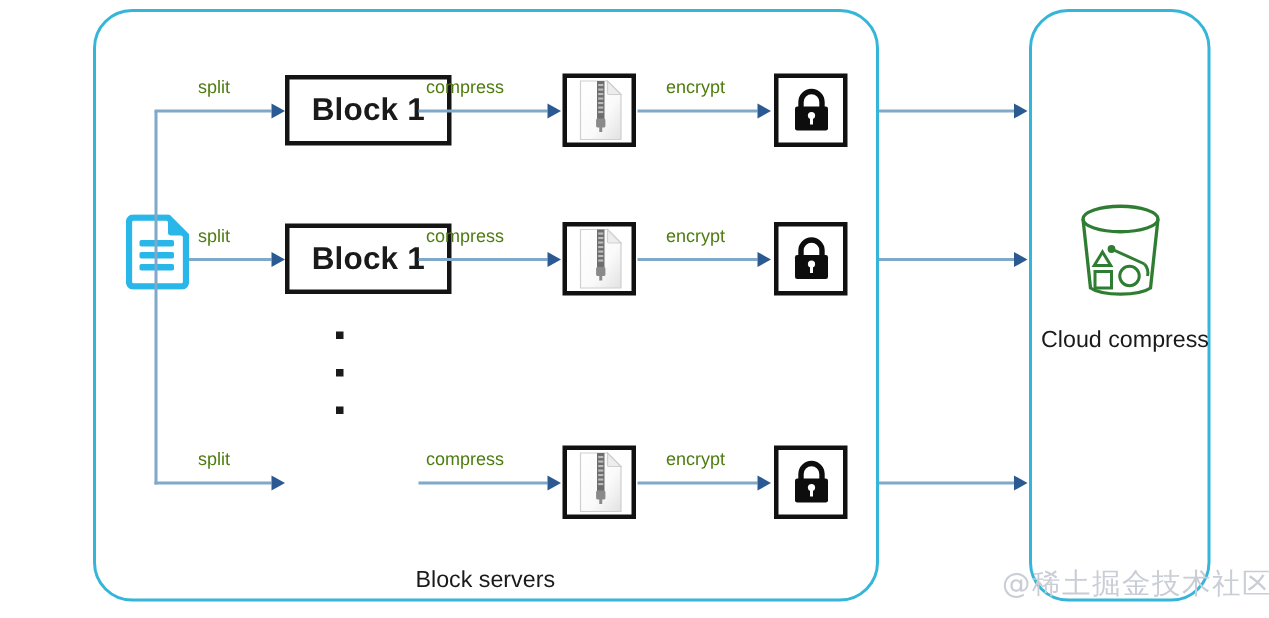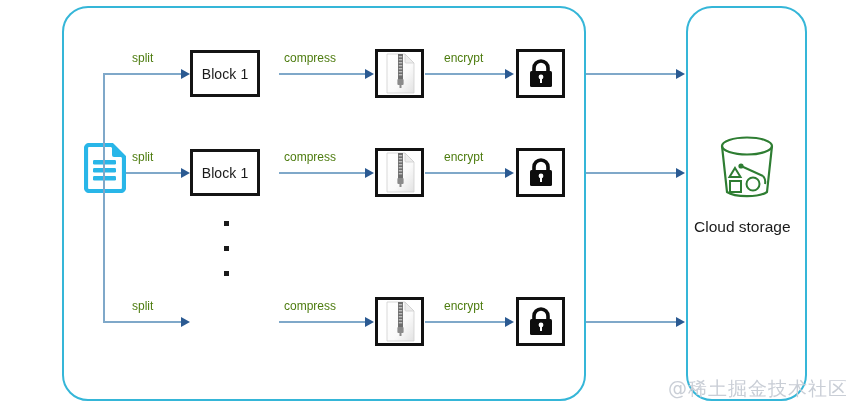--- a/index.html
+++ b/index.html
@@ -35,31 +35,32 @@
   #cloud-storage-container {
     left: 686px;
     top: 6px;
     width: 121px;
     height: 395px;
   }
 
   
   .block-box {
     position: absolute;
-    width: 70px;
+    width: 111px;
     height: 47px;
     border: 3px solid #141414;
     background: #ffffff;
     box-sizing: border-box;
     display: flex;
     align-items: center;
     justify-content: center;
-    font-size: 14px;
+    font-size: 21px;
     color: #1a1a1a;
     letter-spacing: 0.1px;
+    font-weight: bold;
   }
   .icon-box {
     position: absolute;
     width: 49px;
     height: 49px;
     border: 3px solid #111111;
     background: #ffffff;
     box-sizing: border-box;
     display: flex;
     align-items: center;
@@ -319,18 +320,19 @@
       <path d="M11.5 36 H56.5" fill="none" stroke="#2e7d32" stroke-width="1.6" opacity="0"></path>
       <path d="M28 34 L50 44" fill="none" stroke="#2e7d32" stroke-width="2"></path>
       <path d="M50 44 A9 9 0 0 1 52 52" fill="none" stroke="#2e7d32" stroke-width="2"></path>
       <circle cx="28" cy="34" r="2.6" fill="#2e7d32"></circle>
       <path d="M22 36 L27.5 45 H16.5 Z" fill="none" stroke="#2e7d32" stroke-width="2"></path>
       <rect x="17" y="49" width="11" height="11" fill="none" stroke="#2e7d32" stroke-width="2"></rect>
       <circle cx="40" cy="52" r="6.5" fill="none" stroke="#2e7d32" stroke-width="2"></circle>
     </svg>
   </div>
 
-  <div class="zone-label" style="left:694px; top:218px;">Cloud storage</div>
-
+  <div class="zone-label" style="left:694px; top:218px;">Cloud compress</div>
+
+  <div class="zone-label" style="left:277px; top:378px;">Block servers</div>
 
   <div id="watermark">@稀土掘金技术社区</div>
 
 </div>
 
 </body></html>

